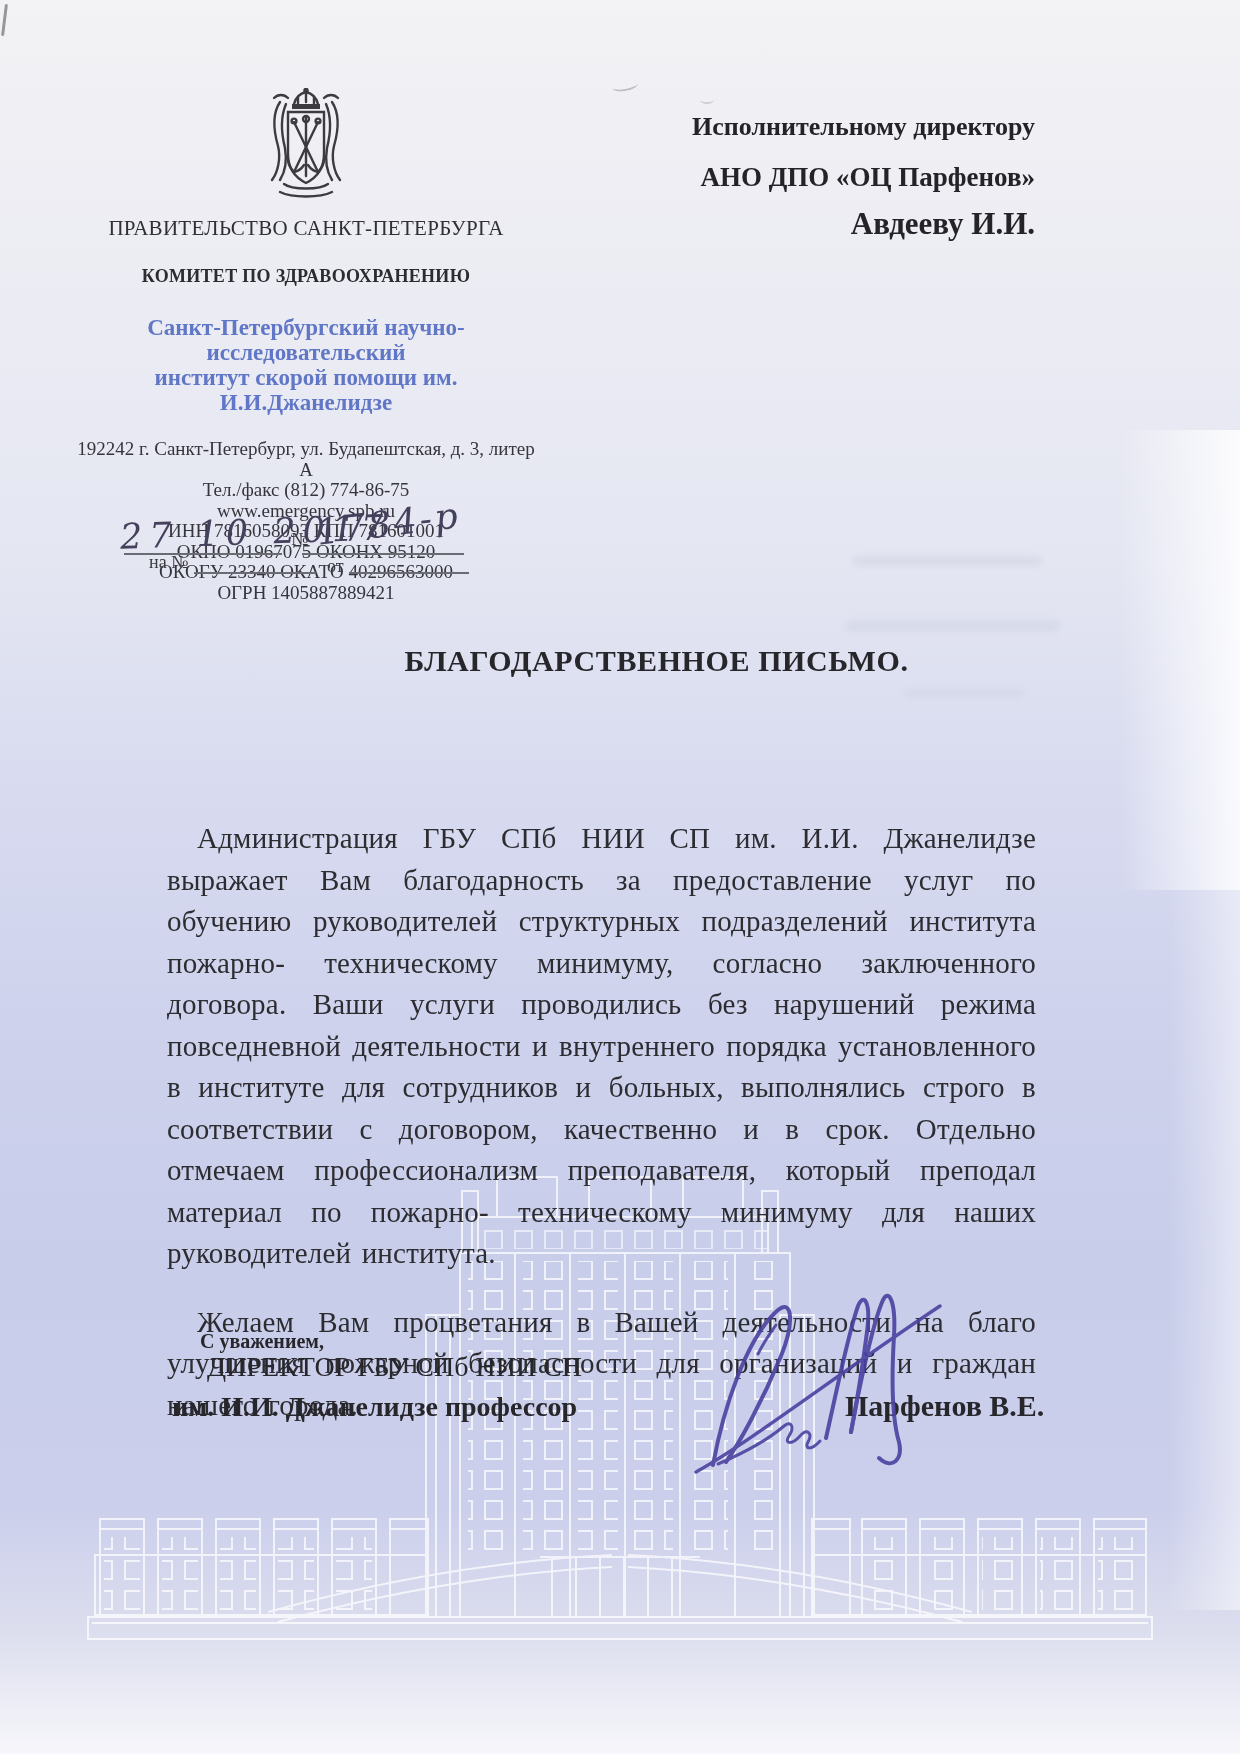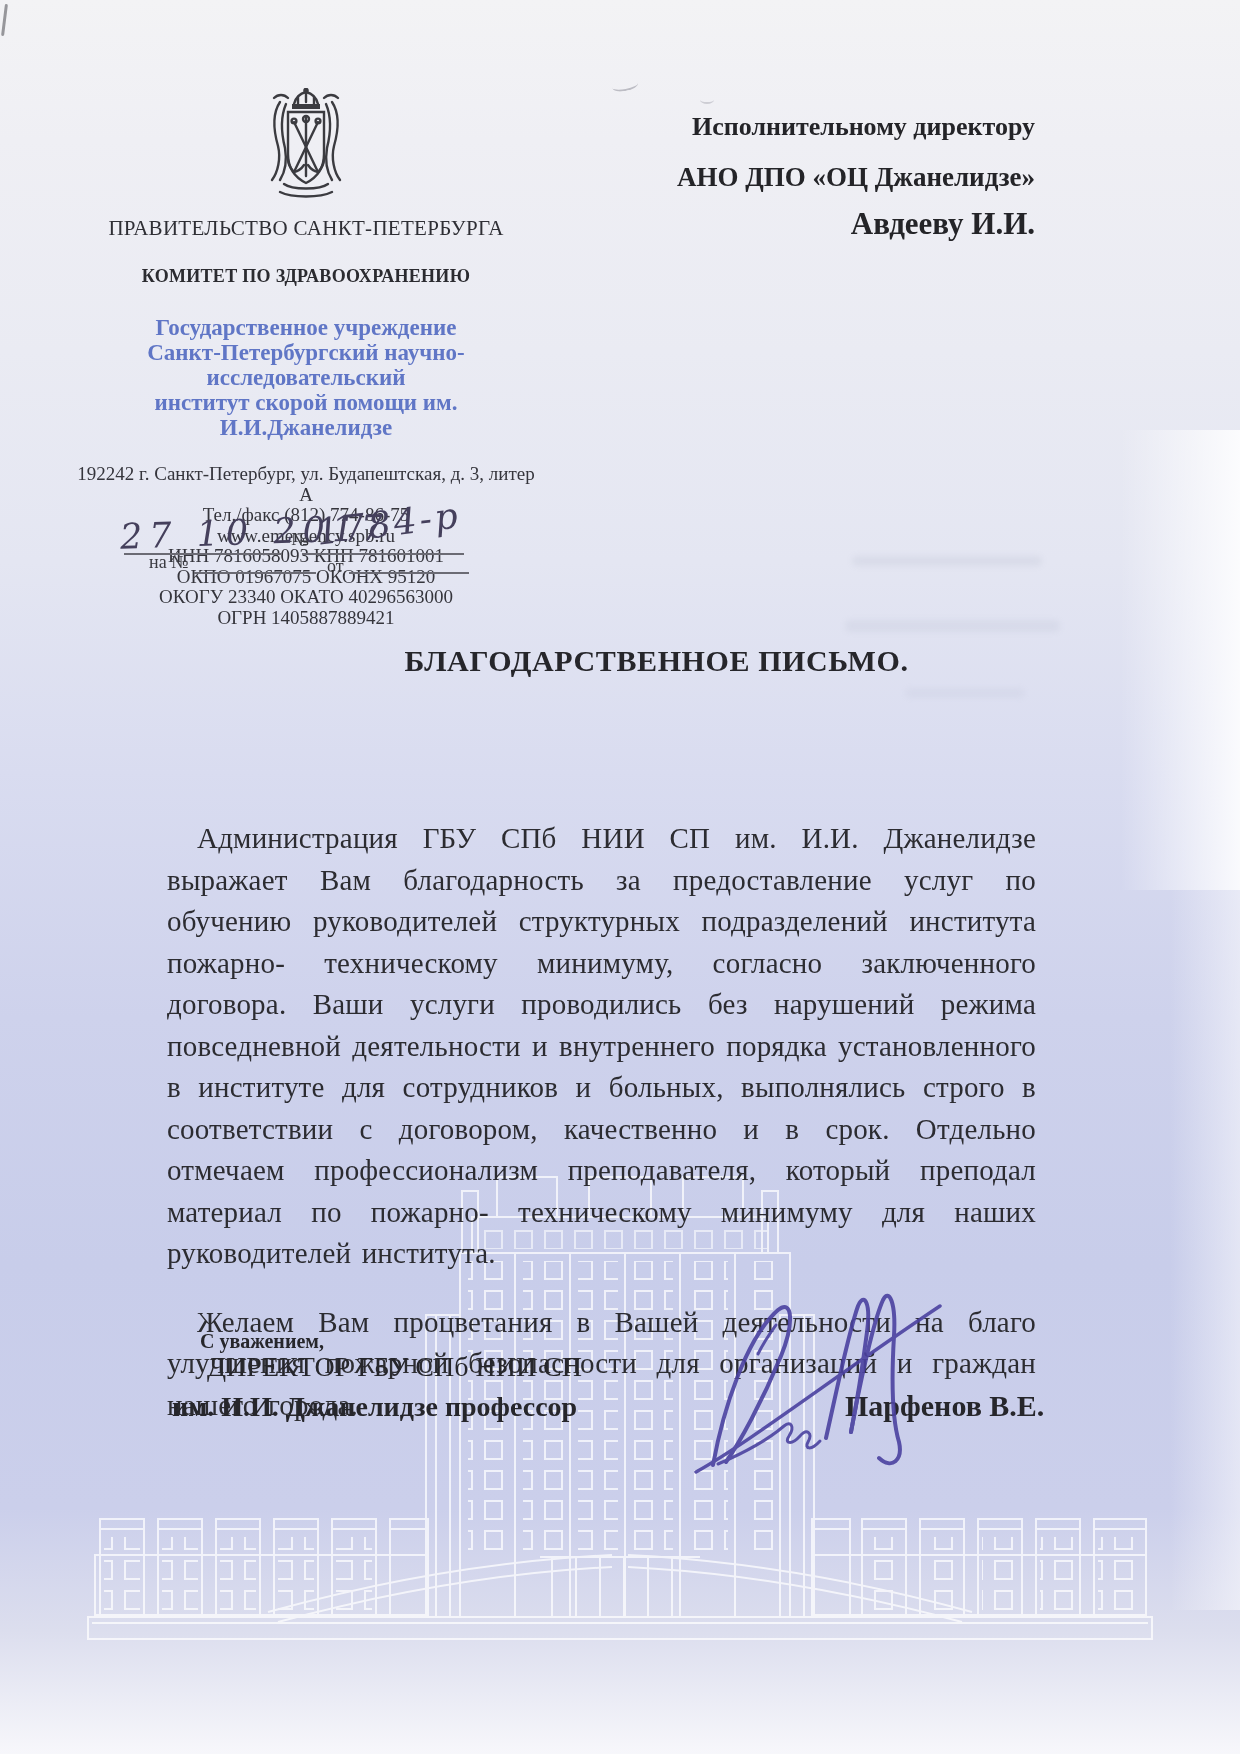--- a/index.html
+++ b/index.html
@@ -222,21 +222,20 @@
         <path d="M 36 84 C 41 83 44 80 46 77"></path>
         <circle cx="60" cy="33" r="2.4"></circle>
 
         <path d="M 26 96 C 34 102 62 102 70 96"></path>
         <path d="M 22 104 C 34 110 62 110 74 104"></path>
       </g>
     </svg>
     <div class="gov1">ПРАВИТЕЛЬСТВО САНКТ-ПЕТЕРБУРГА</div>
     <div class="gov2">КОМИТЕТ ПО ЗДРАВООХРАНЕНИЮ</div>
     <div class="org">
-      <div>Государственное учреждение</div>
       <div>Санкт-Петербургский научно-исследовательский</div>
       <div>институт скорой помощи им. И.И.Джанелидзе</div>
     </div>
     <div class="contact">
       <div>192242 г. Санкт-Петербург, ул. Будапештская, д. 3, литер А</div>
       <div>Тел./факс (812) 774-86-75</div>
       <div>www.emergency.spb.ru</div>
       <div>ИНН 7816058093 КПП 781601001</div>
       <div>ОКПО 01967075 ОКОНХ 95120</div>
       <div>ОКОГУ 23340 ОКАТО 40296563000</div>
@@ -249,21 +248,21 @@
   <div class="hand hand-num">1784-р</div>
   <div class="uline ul1"></div>
   <div class="uline ul2"></div>
   <div class="ref-on">на №</div>
   <div class="uline ul3"></div>
   <div class="ref-from">от</div>
   <div class="uline ul4"></div>
 
   <div class="recipient">
     <div class="rec1">Исполнительному директору</div>
-    <div class="rec2">АНО ДПО «ОЦ Джанелидзе»</div>
+    <div class="rec2">АНО ДПО «ОЦ Парфенов»</div>
     <div class="rec3">Авдееву И.И.</div>
   </div>
 
   <div class="title">БЛАГОДАРСТВЕННОЕ ПИСЬМО.</div>
 
   <div class="body-text">
     <p>Администрация  ГБУ СПб НИИ СП им. И.И. Джанелидзе  выражает Вам благодарность за предоставление услуг по обучению руководителей структурных подразделений института пожарно- техническому минимуму, согласно заключенного договора.  Ваши услуги проводились без нарушений режима повседневной деятельности и внутреннего порядка установленного в институте для сотрудников и больных, выполнялись строго в соответствии с договором, качественно и в срок. Отдельно отмечаем профессионализм преподавателя, который преподал материал по пожарно- техническому минимуму для наших руководителей института.</p>
     <p>Желаем Вам процветания  в Вашей деятельности на благо улучшения пожарной безопасности для организаций и граждан нашего города.</p>
   </div>
 

